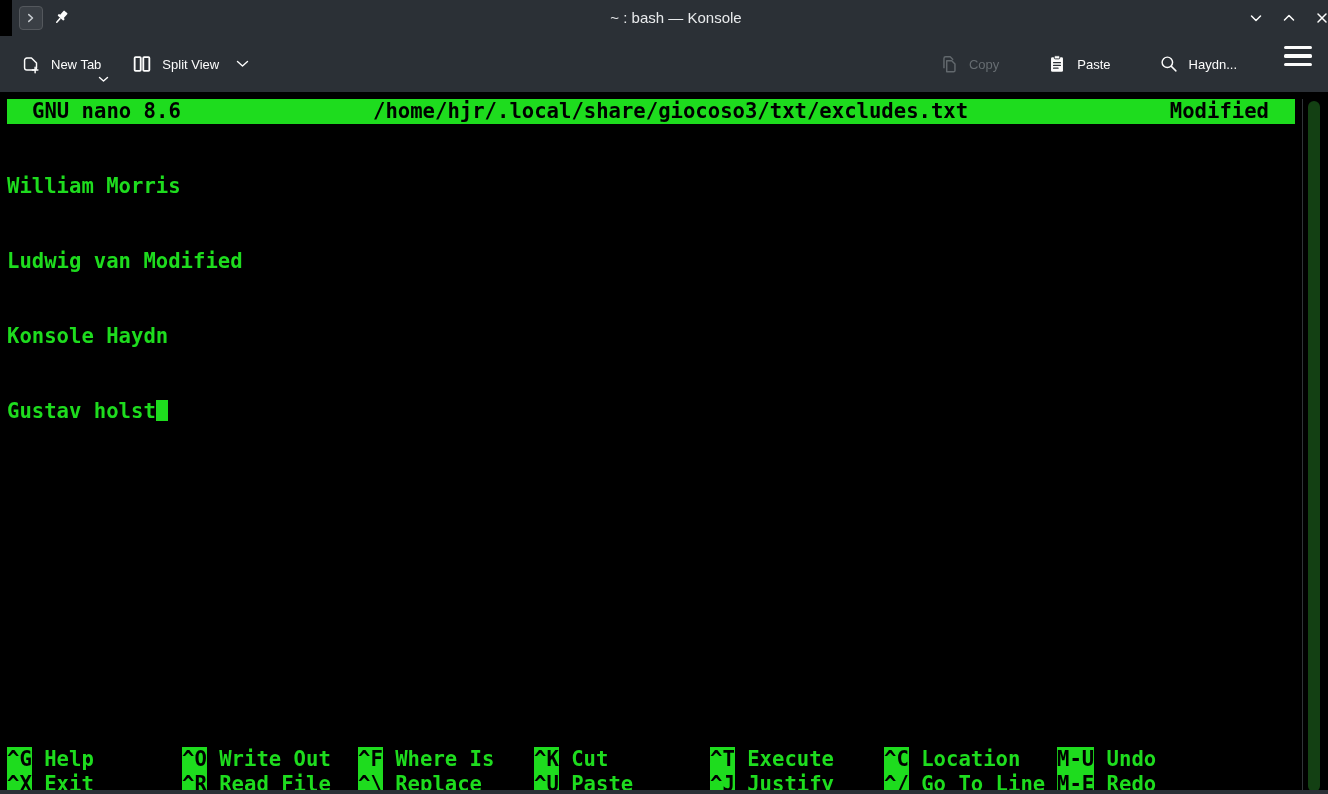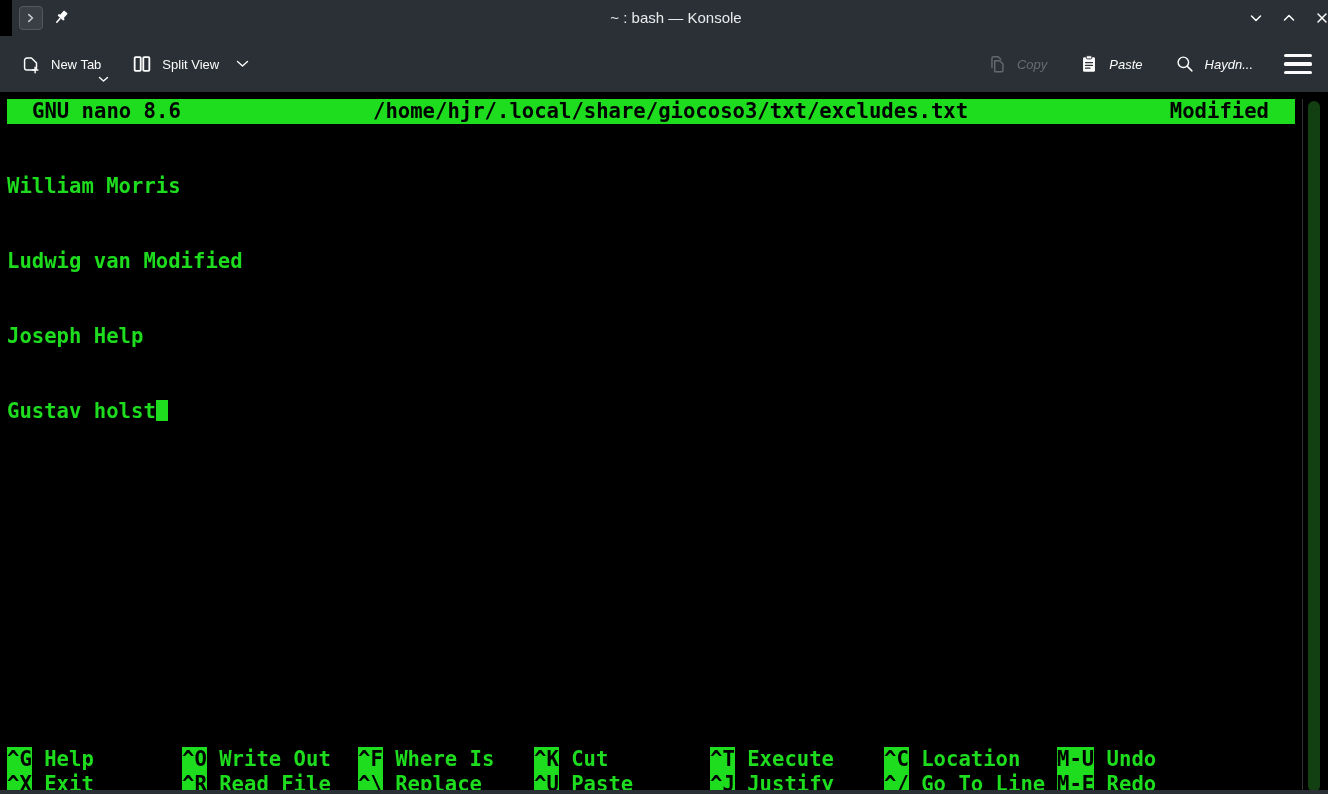--- a/index.html
+++ b/index.html
@@ -18,21 +18,21 @@
   .pin{position:absolute; left:40px; top:8px; width:20px; height:20px;}
   .win-title{position:absolute; left:0; top:0; width:100%; height:36px; line-height:36px;
              text-align:center; color:var(--title_text); font-size:15px;}
   .win-controls{position:absolute; right:10px; top:0; height:36px; display:flex; align-items:center; gap:17px;}
   .wc{width:16px; height:16px; display:flex; align-items:center; justify-content:center; cursor:default;}
 
   
   .toolbar{position:absolute; top:36px; left:0; width:100%; height:56px; background:var(--chrome_bg);
            display:flex; align-items:center;}
   .tb-left{display:flex; align-items:center; gap:26px; margin-left:18px;}
-  .tb-right{display:flex; align-items:center; gap:27px; margin-left:auto; margin-right:14px;font-style:italic;}
+  .tb-right{display:flex; align-items:flex-start; gap:43px; margin-left:auto; margin-right:14px;}
   .tb-btn{position:relative; display:flex; align-items:center; gap:9px; color:var(--text_light);
           font-size:13px; height:40px; padding:0 2px;}
   .tb-btn.disabled{color:var(--text_disabled);}
   .caret-under{position:absolute; right:-6px; bottom:1px;}
   .menu-btn{display:flex; flex-direction:column; gap:5px; padding:2px;}
   .menu-btn span{display:block; width:28px; height:3.4px; border-radius:1.5px; background:var(--text_light);}
 
   
   .terminal{position:absolute; top:96px; left:0; width:1328px; height:702px; background:var(--terminal_bg);
             font-family:"DejaVu Sans Mono", monospace; font-weight:700; font-size:20.6px; line-height:25px;padding-left:26px;}
@@ -155,21 +155,21 @@
   <div class="terminal">
     <div class="nano-header">
       <span class="nh-app">GNU nano 8.6</span>
       <span class="nh-file">/home/hjr/.local/share/giocoso3/txt/excludes.txt</span>
       <span class="nh-status">Modified</span>
     </div>
 
     <div class="lines">
       <div class="line">William Morris</div>
       <div class="line">Ludwig van Modified</div>
-      <div class="line">Joseph Help</div>
+      <div class="line">Konsole Haydn</div>
       <div class="line"><span>Gustav holst</span><span class="cursor"></span></div>
     </div>
 
     <div class="sc-row r1">
       <span class="sc"><span class="k">^G</span><span class="l">Help</span></span>
       <span class="sc"><span class="k">^O</span><span class="l">Write Out</span></span>
       <span class="sc"><span class="k">^F</span><span class="l">Where Is</span></span>
       <span class="sc"><span class="k">^K</span><span class="l">Cut</span></span>
       <span class="sc"><span class="k">^T</span><span class="l">Execute</span></span>
       <span class="sc"><span class="k">^C</span><span class="l">Location</span></span>

